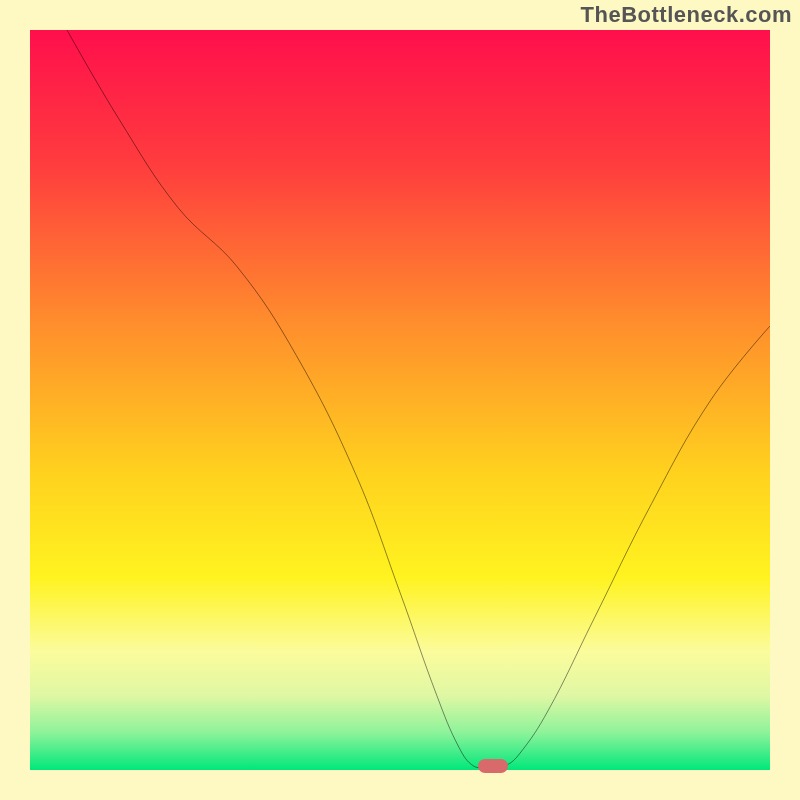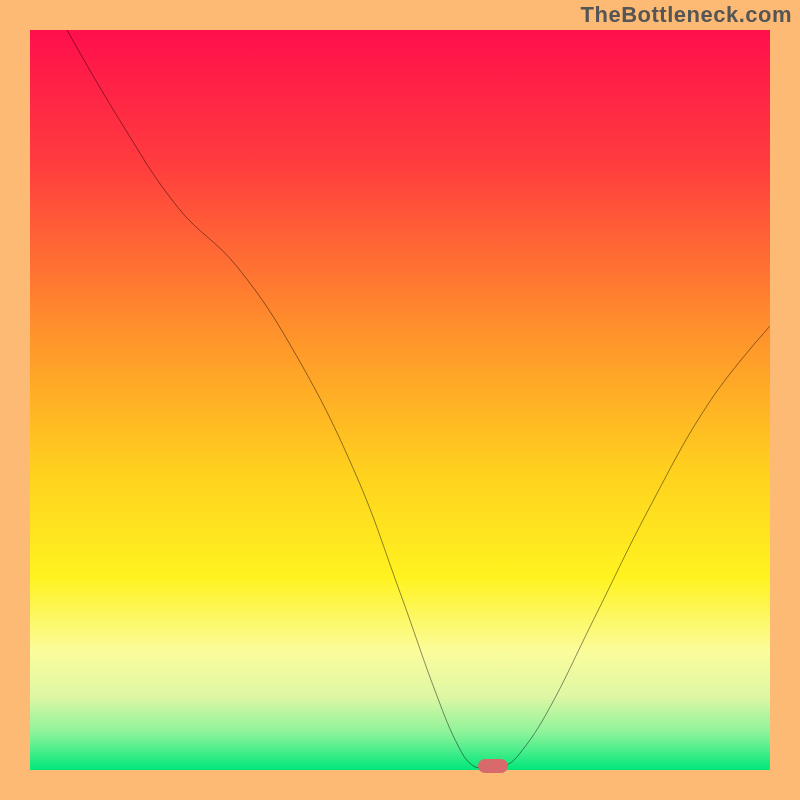--- a/index.html
+++ b/index.html
@@ -8,21 +8,21 @@
     width: 800px;
     height: 800px;
     background: #000;
     overflow: hidden;
     font-family: Arial, Helvetica, sans-serif;
   }
   .outer {
     position: relative;
     width: 800px;
     height: 800px;
-    background: #fdba74;
+    background: #fef9c3;
   }
   .watermark {
     position: absolute;
     top: 2px;
     right: 8px;
     color: #555;
     font-size: 22px;
     font-weight: bold;
     letter-spacing: 0.5px;
     z-index: 10;

